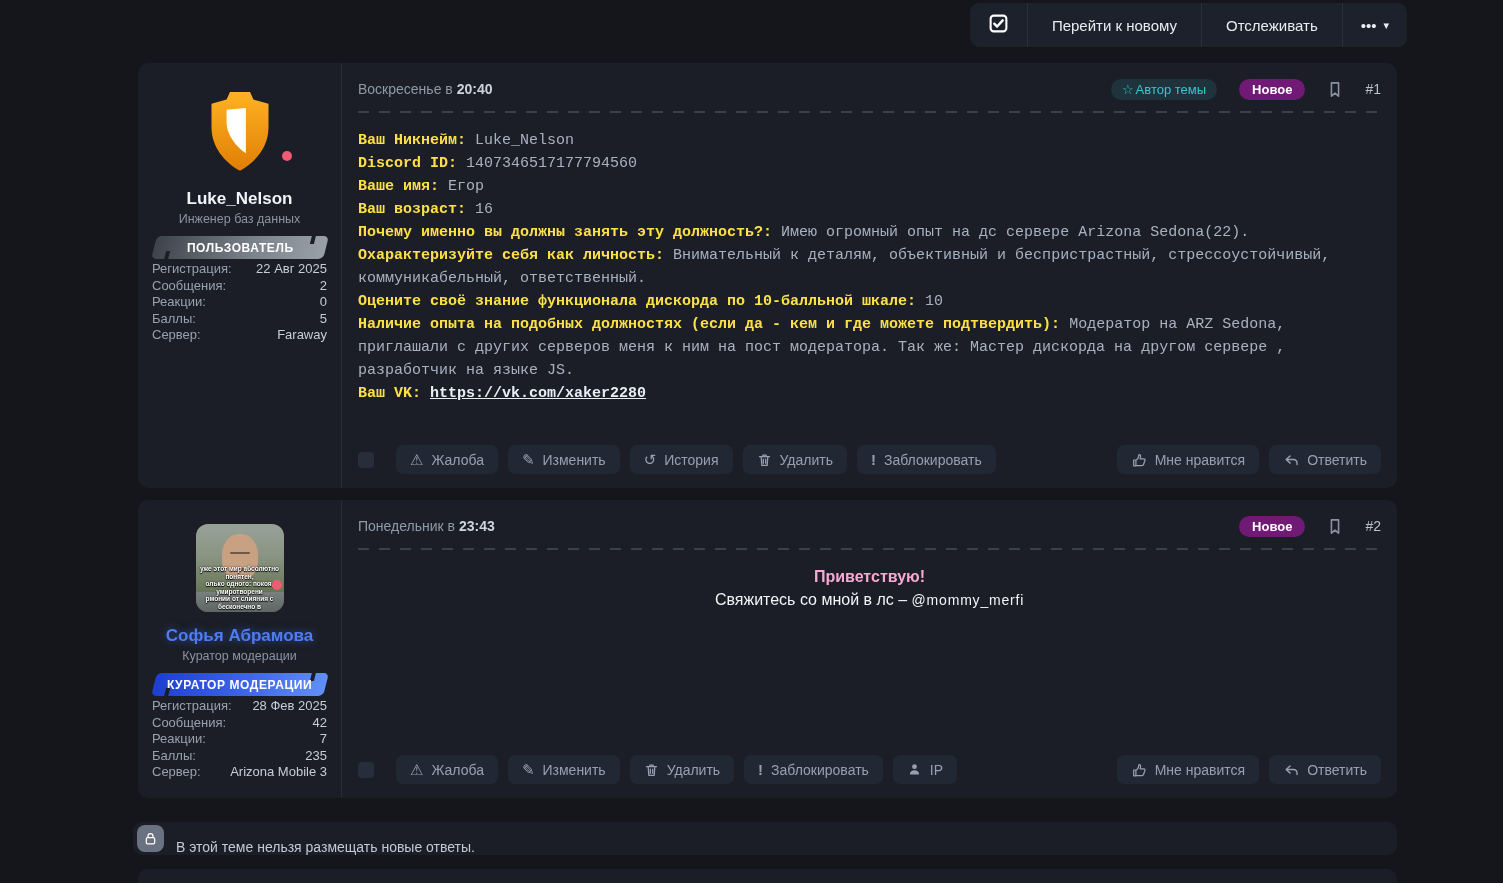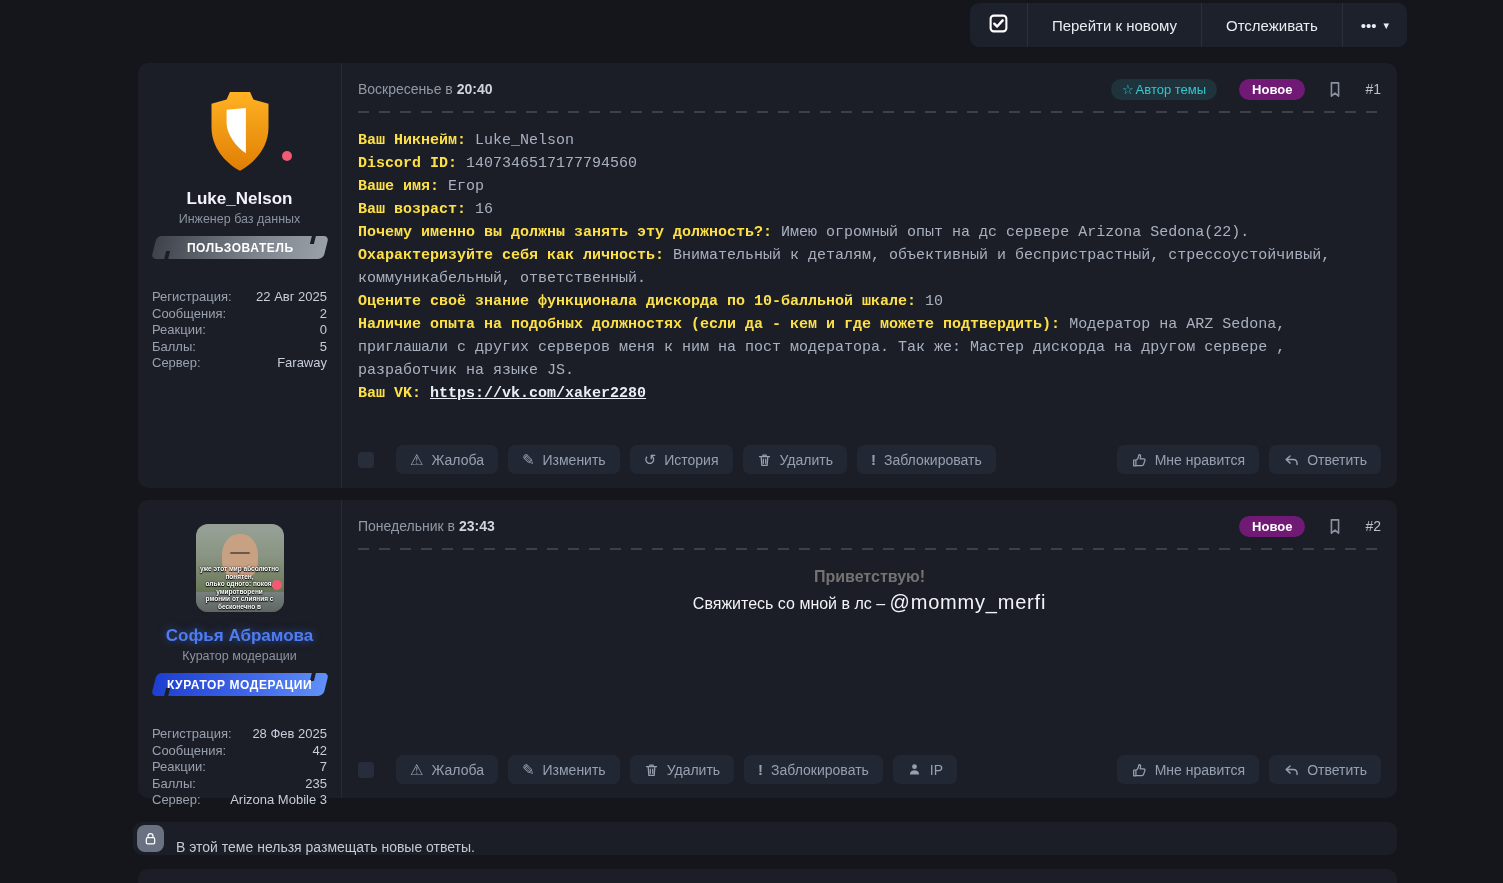--- a/index.html
+++ b/index.html
@@ -85,21 +85,21 @@
   }
   .rank-badge > span { transform:skewX(14deg); display:block; }
   .rank-badge.gray { background:linear-gradient(90deg,#3e434b 0%,#7d848d 60%,#9aa0a8 100%); }
   .rank-badge.blue { background:linear-gradient(90deg,#1d3ed0 0%,#3f66e8 55%,#6190f8 100%); }
   .rank-badge::before, .rank-badge::after {
     content:""; position:absolute; width:4px; background:#1b1e26;
   }
   .rank-badge::before { top:-3px; right:13px; height:11px; }
   .rank-badge::after  { bottom:-3px; left:13px; height:11px; }
 
-  .stats { margin:30px 14px 0; }
+  .stats { margin:2px 14px 0; }
   .stat-row { display:flex; justify-content:space-between; font-size:13px; line-height:16.5px; }
   .stat-label { color:#99a1b0; }
   .stat-value { color:#c7cdda; }
 
   
   .post-main { flex:1; display:flex; flex-direction:column; padding:13px 16px 14px; min-width:0; }
   .post-header { display:flex; align-items:center; height:26px; }
   .post-date { font-size:14px; color:#9099a8; cursor:pointer; white-space:nowrap; }
   .post-date b { color:#ced4de; font-weight:bold; }
   .header-right { margin-left:auto; display:flex; align-items:center; gap:22px; }
@@ -117,23 +117,23 @@
   .post-body { flex:1; padding:16px 0 10px; }
   .mono-body {
     font-family:"Liberation Mono","DejaVu Sans Mono",monospace;
     font-size:15px; line-height:23px; color:#a9b1c0;
   }
   .mono-body p { margin:0; }
   .mono-body b { color:#fde047; font-weight:bold; }
   .vk-link { color:#e9edf4; font-weight:bold; text-decoration:underline; cursor:pointer; }
 
   .center-body { text-align:center; padding-top:18px; }
-  .greeting { color:#737373; font-weight:bold; font-size:16px; }
+  .greeting { color:#f9a8d4; font-weight:bold; font-size:16px; }
   .contact-line { margin-top:5px; font-size:16px; color:#f2f4f8; }
-  .mention { font-size:20px; letter-spacing:.8px; }
+  .mention { font-size:14px; letter-spacing:.8px; }
 
   
   .actions { display:flex; align-items:center; gap:10px; }
   .select-box {
     width:16px; height:16px; border-radius:4px; background:#272d3b;
     margin-right:12px; cursor:pointer; flex:0 0 16px;
   }
   .act-btn {
     display:flex; align-items:center; gap:8px; height:29px; padding:0 14px;
     background:#222734; border-radius:7px; color:#97a0af; font-size:14px;

